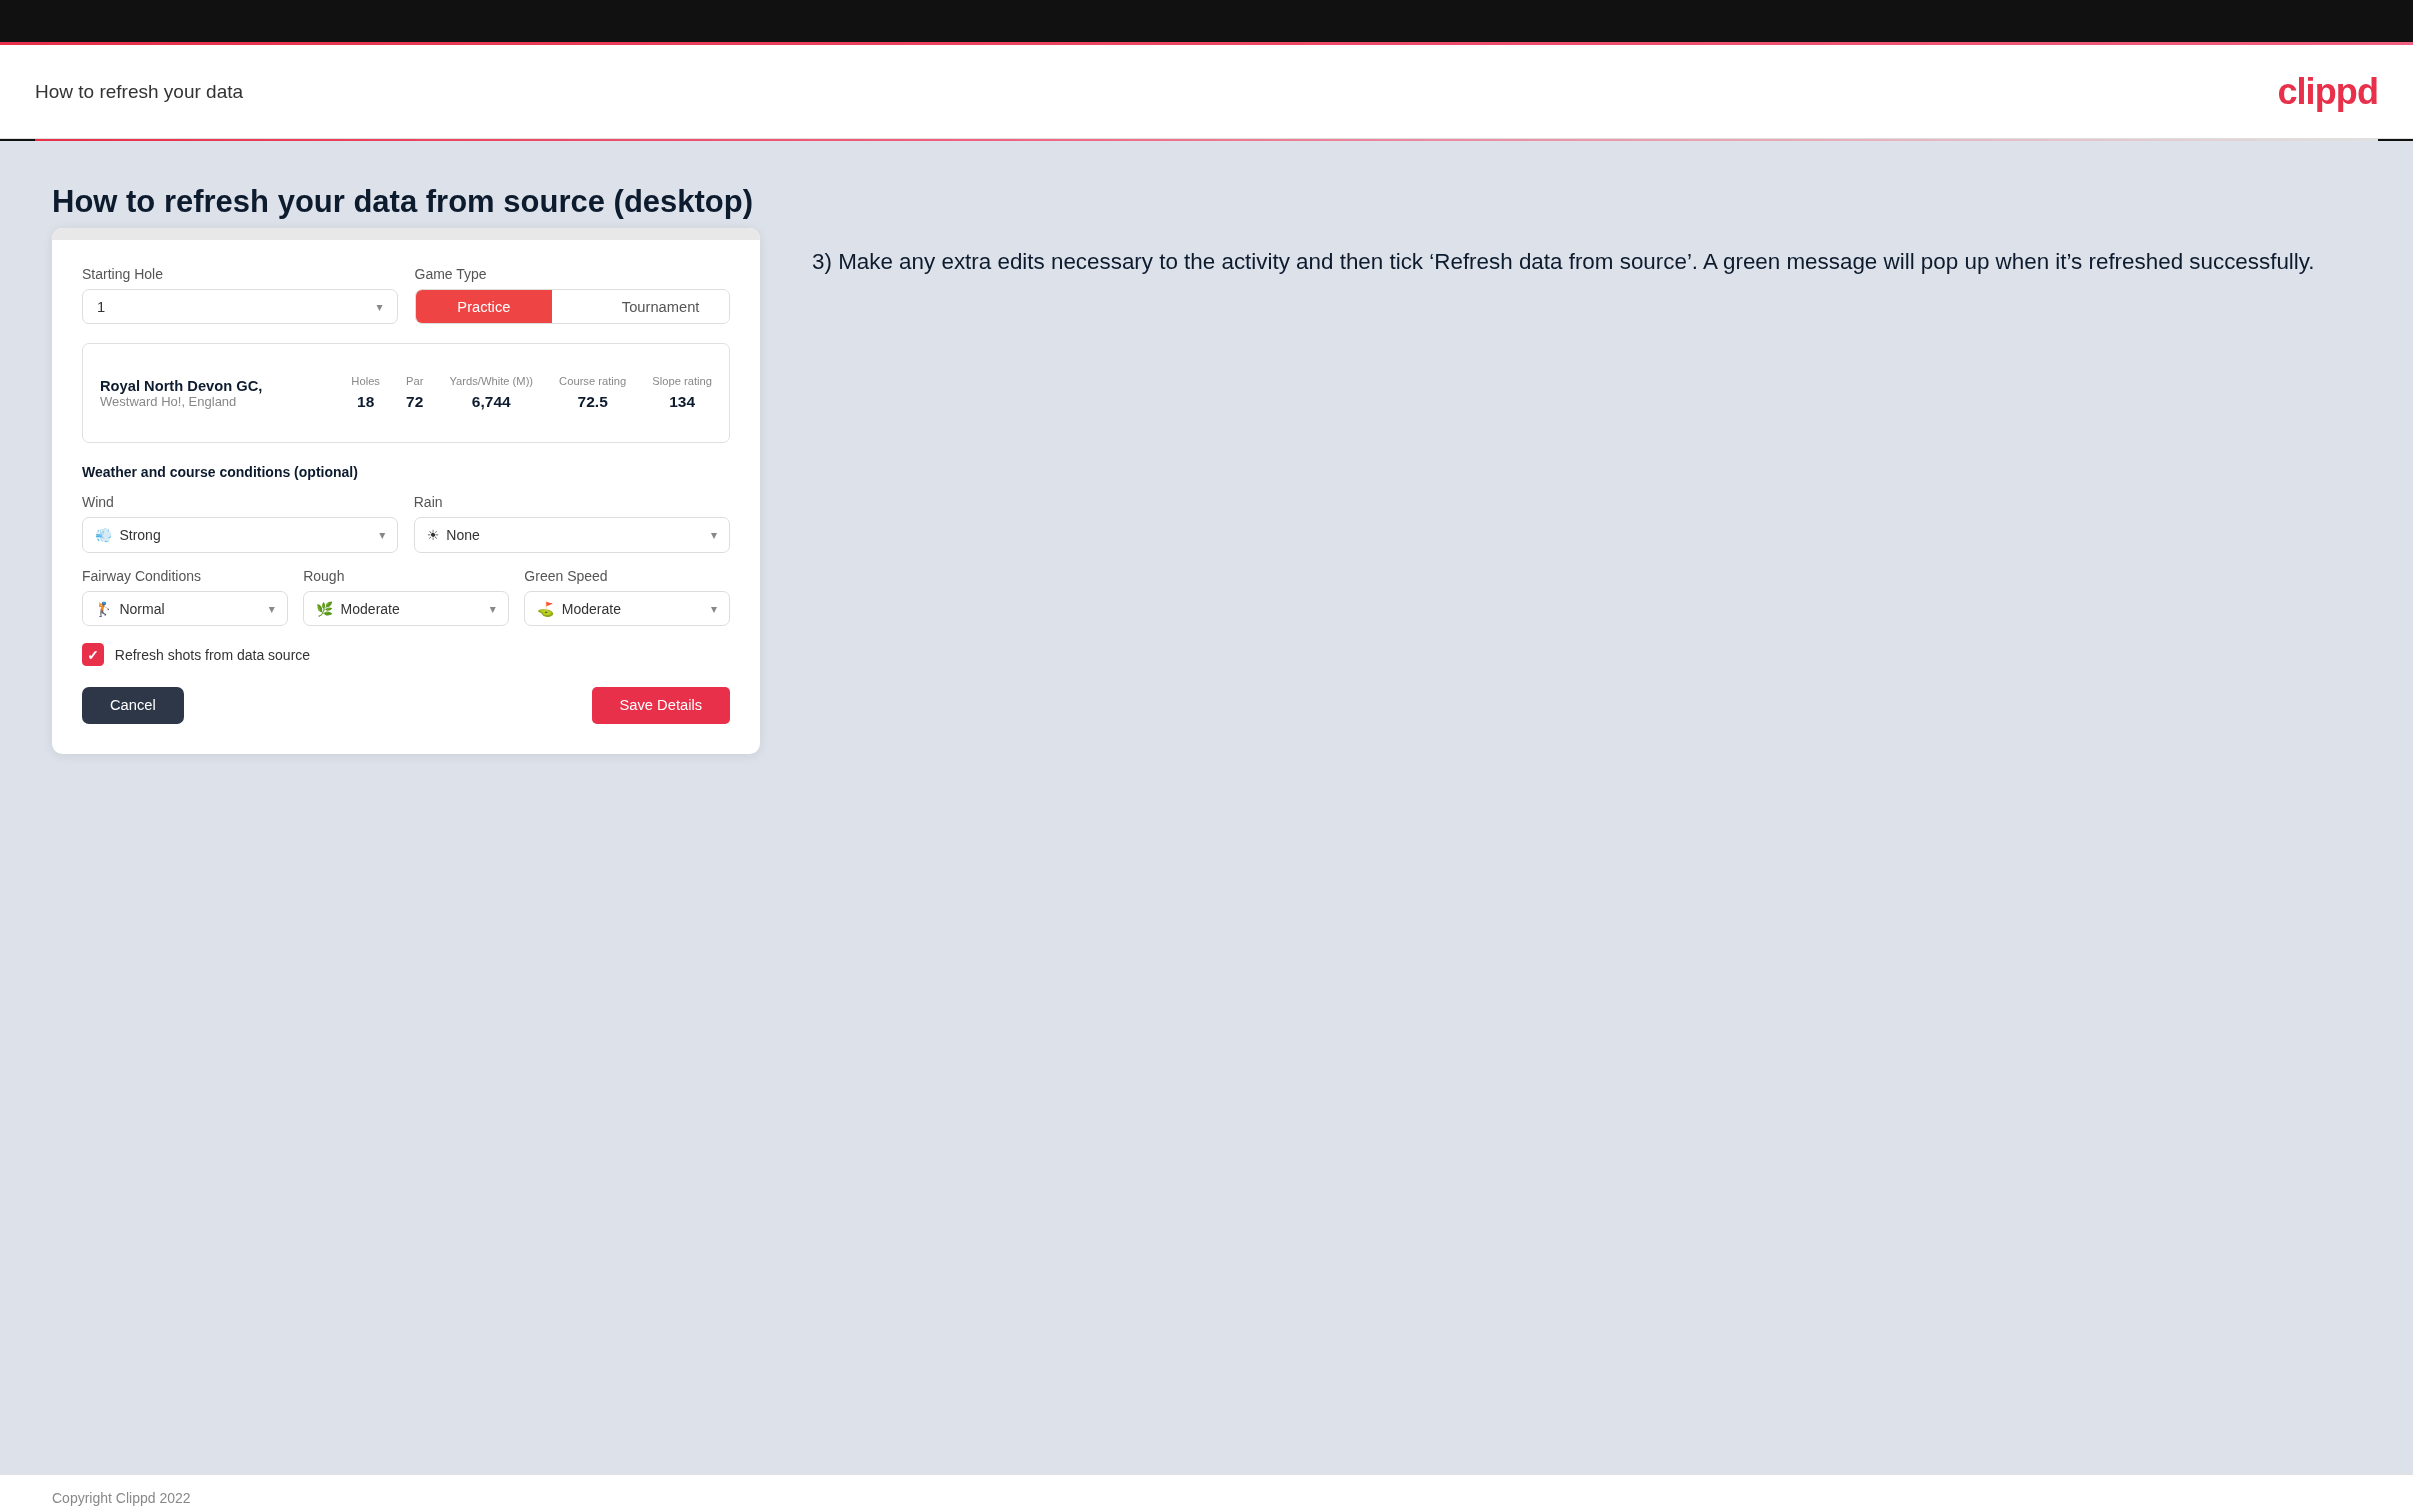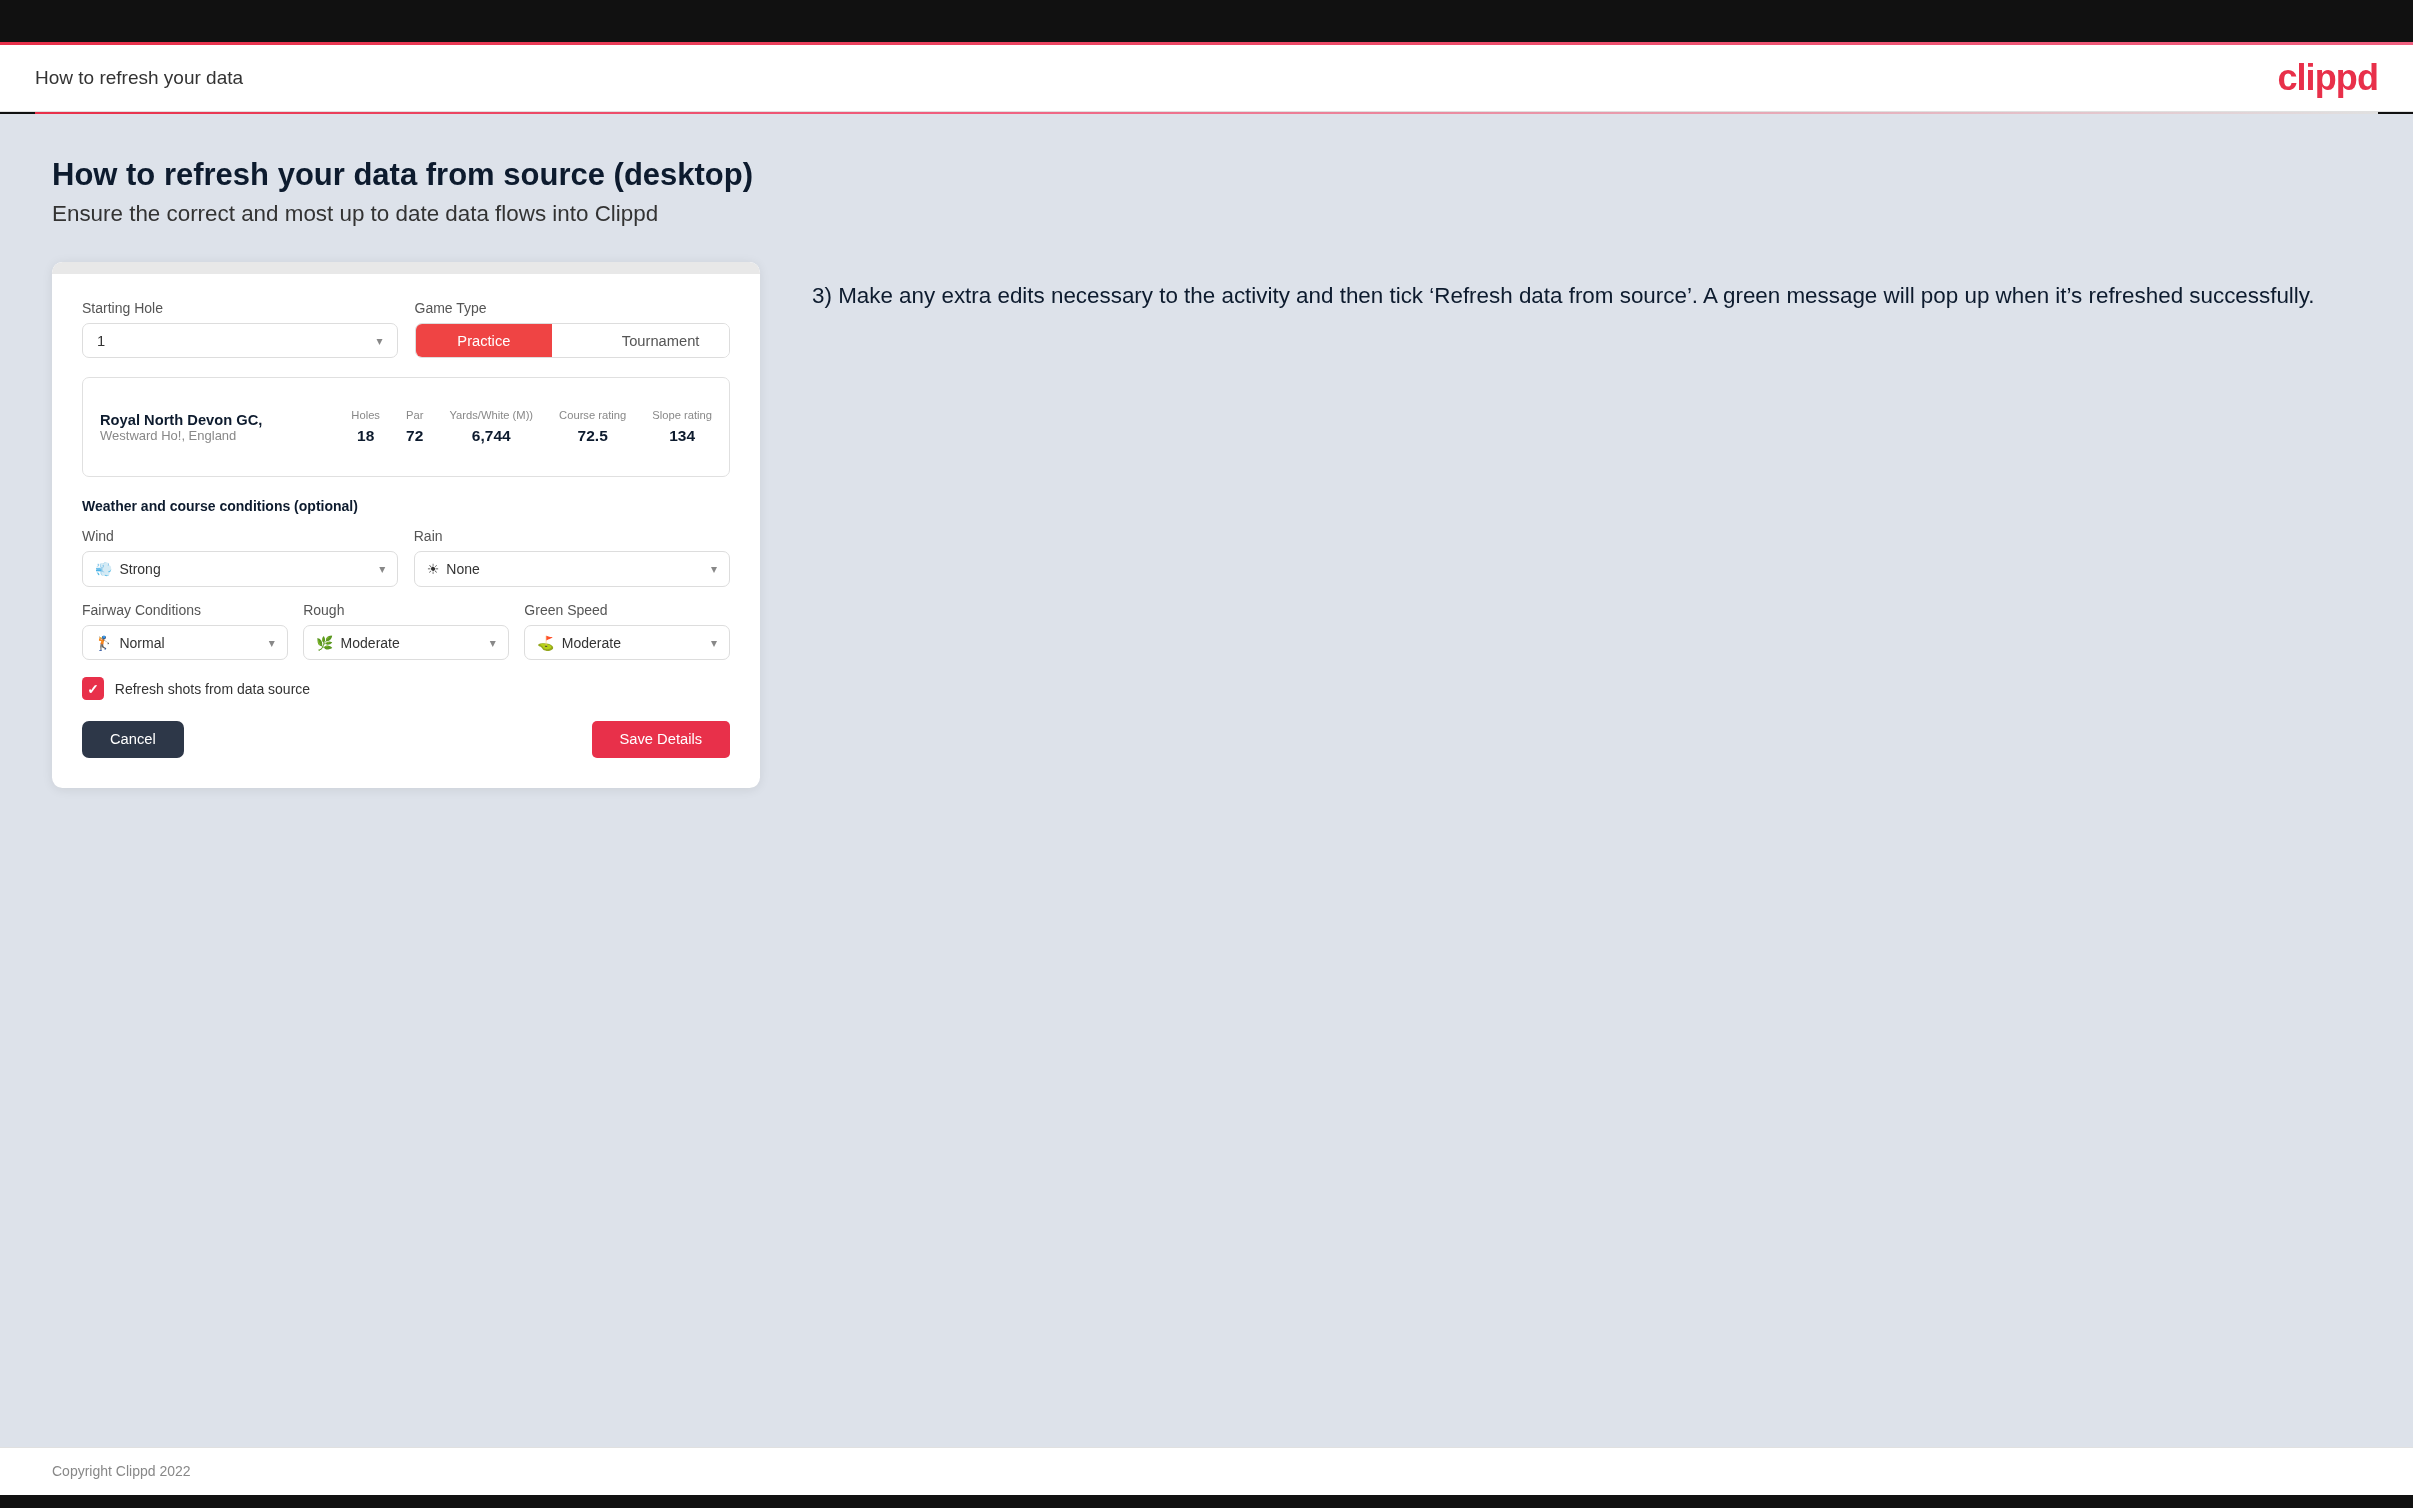--- a/index.html
+++ b/index.html
@@ -18,21 +18,21 @@
       height: 3.5px;
       background: linear-gradient(90deg, #e8304a 0%, #f06080 100%);
     }
 
     .header {
       background: #fff;
       display: flex;
       align-items: center;
       justify-content: space-between;
       padding: 0 35px;
-      height: 67px;
+      height: 94px;
       border-bottom: 1.3px solid #e0e0e0;
     }
     .header-title {
       font-size: 19px;
       color: #333;
       font-weight: 400;
     }
     .logo {
       font-size: 36px;
       font-weight: 700;
@@ -330,21 +330,20 @@
 
 <div class="header">
   <span class="header-title">How to refresh your data</span>
   <span class="logo">clippd</span>
 </div>
 
 <div class="divider-line"></div>
 
 <div class="main-content">
   <h1 class="page-heading">How to refresh your data from source (desktop)</h1>
-  <p class="page-subheading">Ensure the correct and most up to date data flows into Clippd</p>
 
   <div class="content-area">
 
     <div class="form-panel">
       <div class="form-top-bar"></div>
       <div class="form-body">
 
         <div class="form-row">
           <div class="form-group starting-hole-group">
             <span class="form-label">Starting Hole</span>

